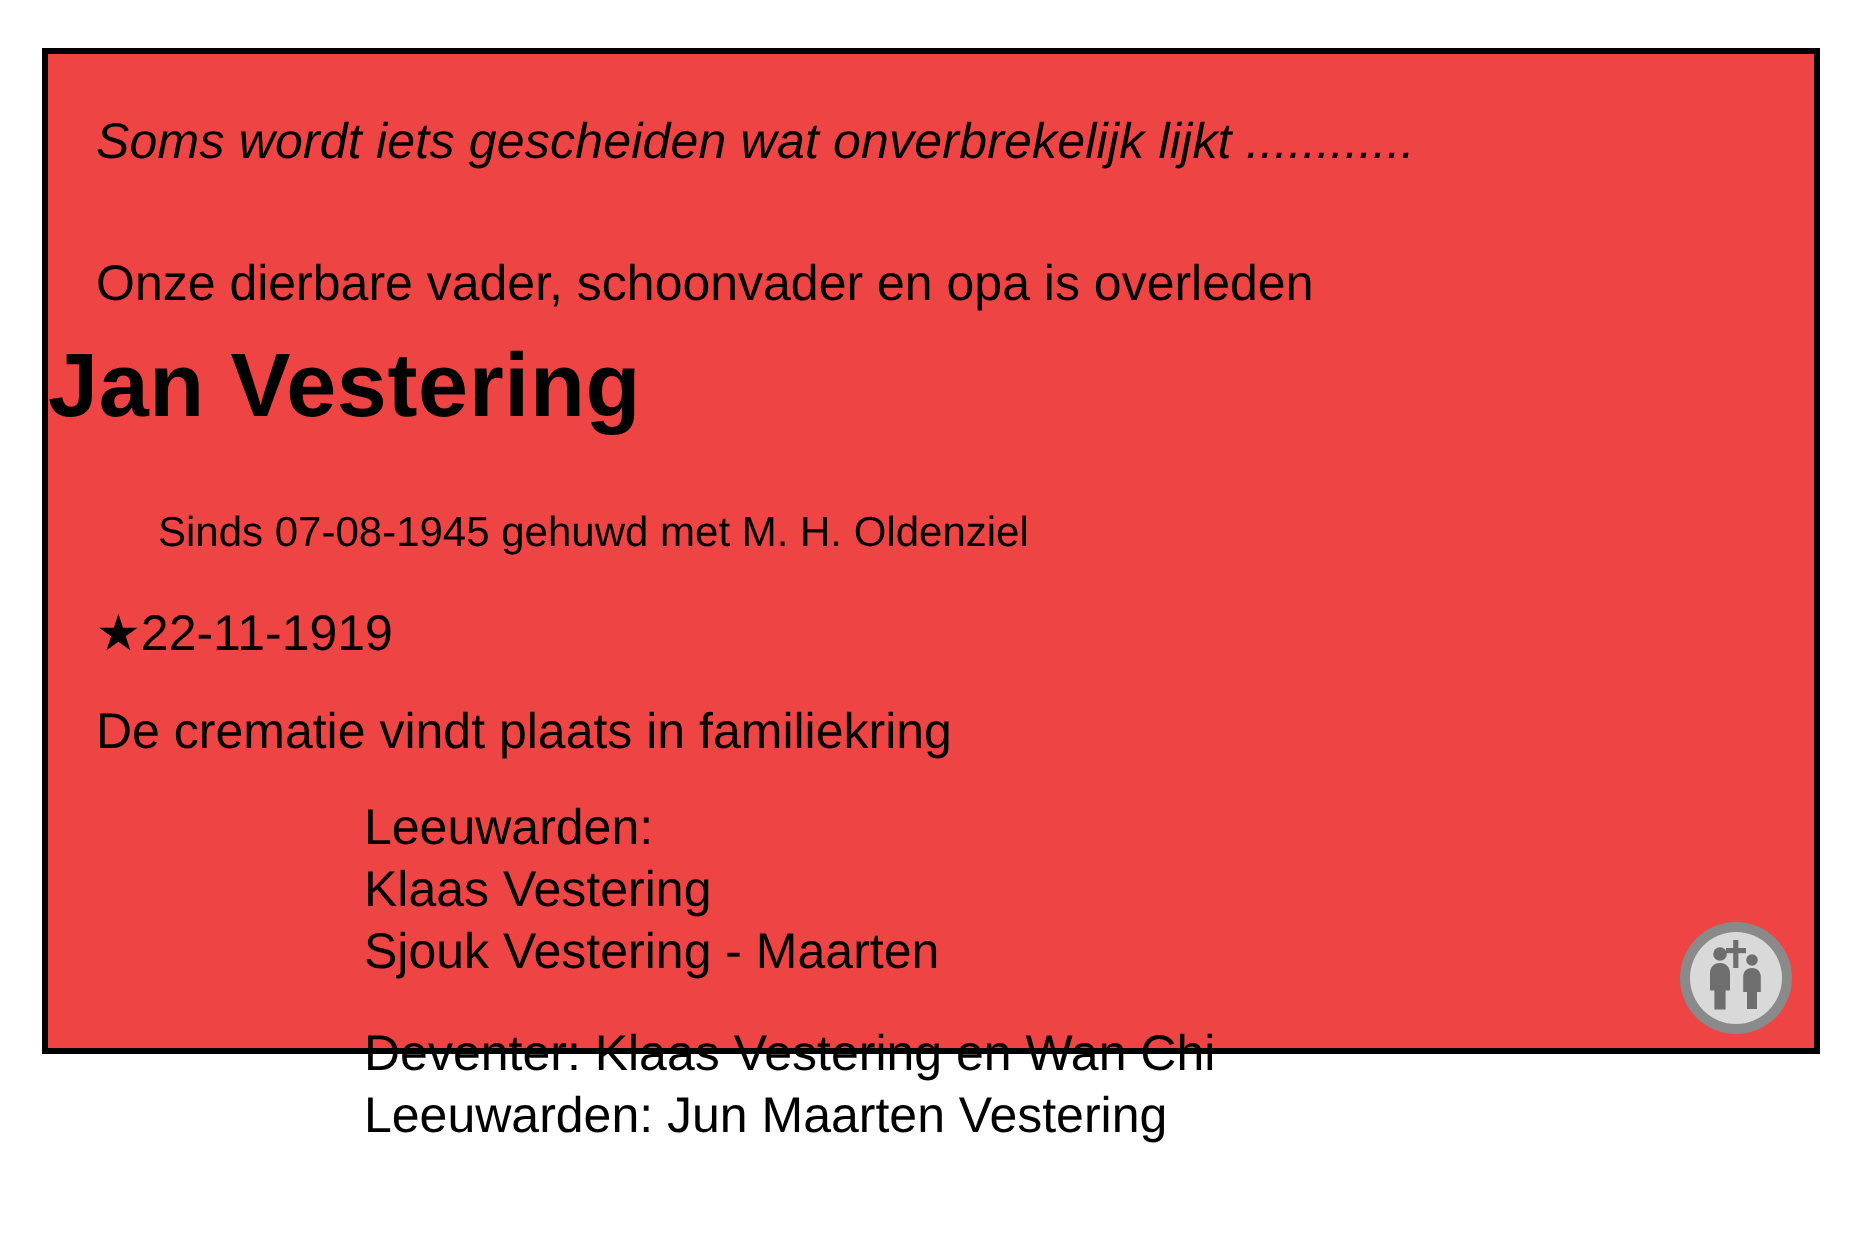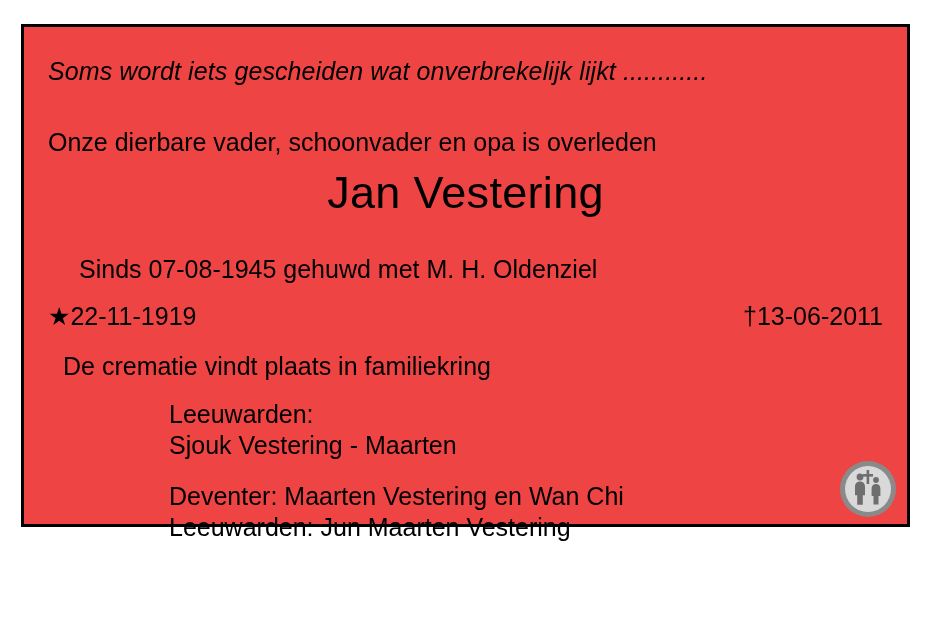--- a/index.html
+++ b/index.html
@@ -44,30 +44,30 @@
     top: 78px;
     font-size: 25px;
     white-space: nowrap;
     margin-top: 23px;
   }
   .name {
     position: absolute;
     left: 0;
     right: 0;
     top: 140px;
-    text-align: center;
+    text-align: left;
     font-size: 45px;
-    font-weight: normal;
+    font-weight: bold;
     letter-spacing: 0.3px;
   }
   .marriage {
     position: absolute;
     left: 55px;
     top: 228px;
-    font-size: 25px;
+    font-size: 21px;
     white-space: nowrap;
   }
   .dates-row {
     position: absolute;
     left: 24px;
     right: 24px;
     top: 275px;
     display: flex;
     justify-content: space-between;
     align-items: baseline;
@@ -76,31 +76,31 @@
   .date-birth, .date-death {
     white-space: nowrap;
     text-align: center;
   }
   .cremation {
     position: absolute;
     left: 24px;
     top: 325px;
     font-size: 25px;
     white-space: nowrap;
-    margin-left: 15px;
   }
   .family-block {
     position: absolute;
     left: 145px;
     top: 372px;
     font-size: 25px;
     line-height: 31px;
   }
   .family-block .group {
     margin-bottom: 20px;
+    margin-left: 13px;
   }
   .family-block .group:last-child {
     margin-bottom: 0;
   }
   .family-line {
     white-space: nowrap;
   }
   .logo {
     position: absolute;
     right: 10px;
@@ -118,32 +118,32 @@
     <div class="intro-italic">Soms wordt iets gescheiden wat onverbrekelijk lijkt ............</div>
 
     <div class="intro-line">Onze dierbare vader, schoonvader en opa is overleden</div>
 
     <div class="name">Jan Vestering</div>
 
     <div class="marriage">Sinds 07-08-1945 gehuwd met M. H. Oldenziel</div>
 
     <div class="dates-row">
       <div class="date-birth">★22-11-1919</div>
-      <div class="date-death">†13-06-2011</div>
     </div>
 
     <div class="cremation">De crematie vindt plaats in familiekring</div>
 
     <div class="family-block">
       <div class="group">
         <div class="family-line">Leeuwarden:</div>
+        <div class="family-line">Klaas Vestering</div>
         <div class="family-line">Sjouk Vestering - Maarten</div>
       </div>
       <div class="group">
-        <div class="family-line">Deventer:  Maarten Vestering en Wan Chi</div>
+        <div class="family-line">Deventer:  Klaas Vestering en Wan Chi</div>
         <div class="family-line">Leeuwarden: Jun Maarten Vestering</div>
       </div>
     </div>
 
     <div class="logo">
       <svg width="58" height="58" viewBox="0 0 58 58" aria-hidden="true">
         <circle cx="29" cy="29" r="28" fill="#8a8a8a"></circle>
         <circle cx="29" cy="29" r="23" fill="#d9d9d9"></circle>
         <g fill="#6e6e6e">
           <circle cx="21" cy="17" r="3.4"></circle>

